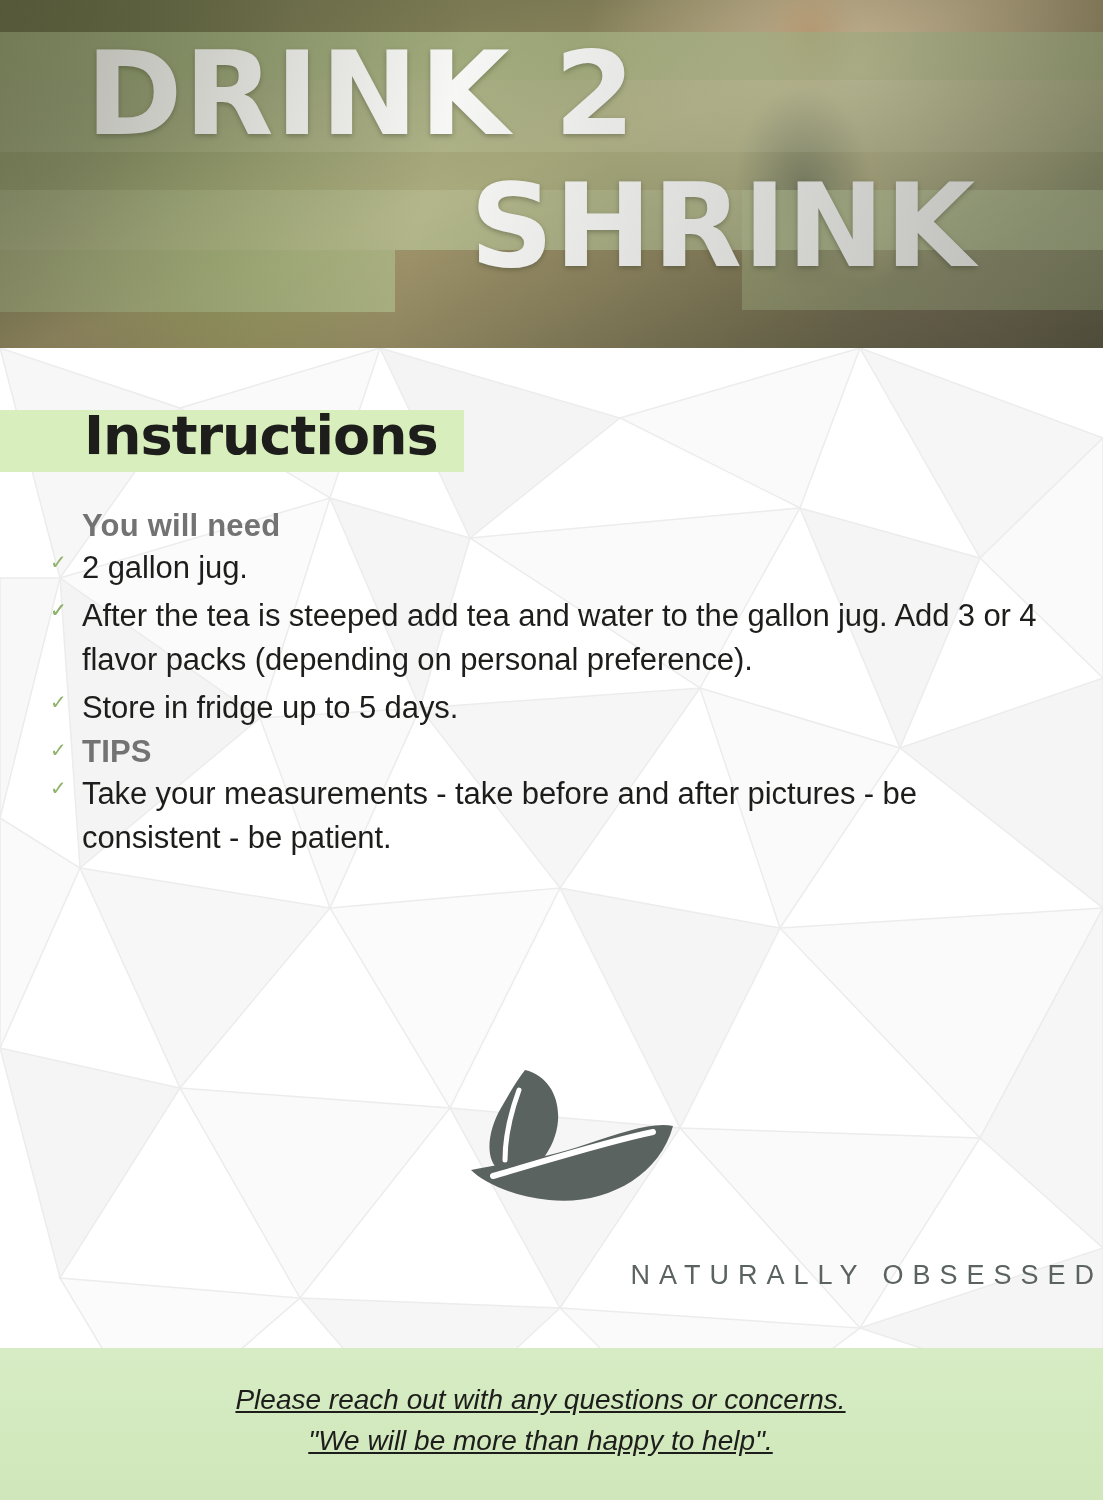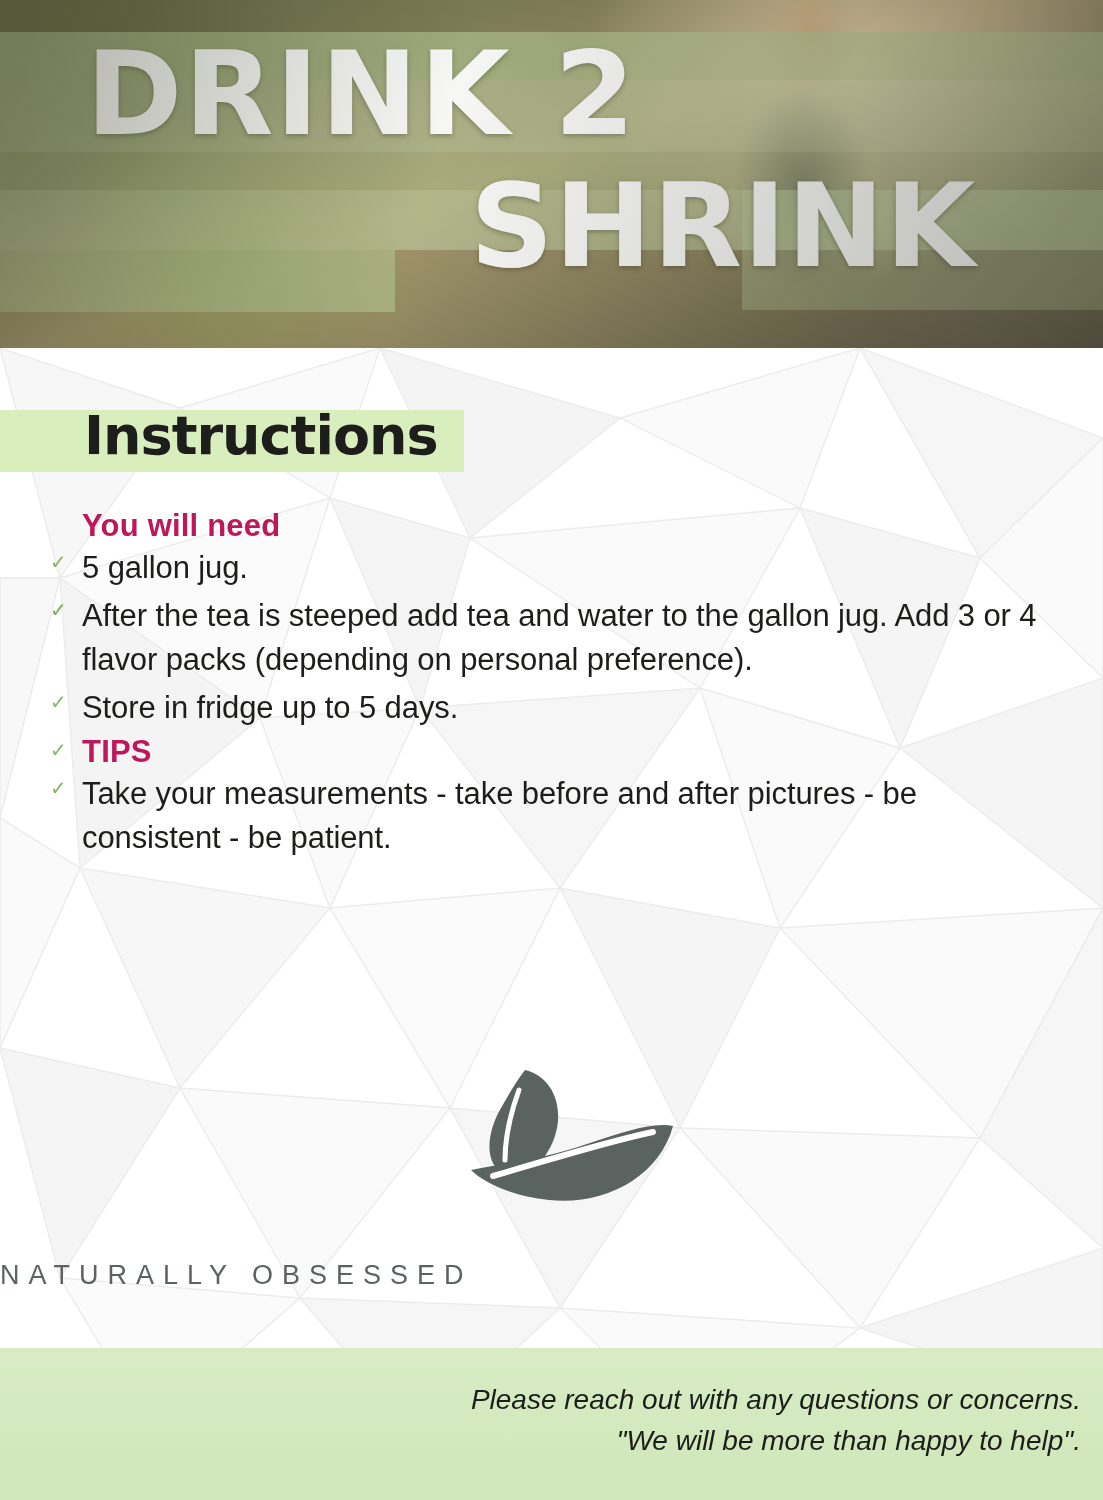--- a/index.html
+++ b/index.html
@@ -131,21 +131,21 @@
 
   .list {
     position: absolute;
     left: 44px;
     top: 160px;
     width: 1010px;
   }
   .heading {
     font-size: 31px;
     font-weight: bold;
-    color: #be185d;
+    color: #737373;
     margin: 0 0 2px 38px;
     font-family: "Liberation Sans", sans-serif;
     letter-spacing: 0.2px;
   }
   .item {
     position: relative;
     display: block;
     margin: 0 0 3px 0;
     padding-left: 38px;
     font-size: 31px;
@@ -161,21 +161,21 @@
     color: #8fb36a;
     line-height: 1;
   }
 
   
   .logo-wrap {
     position: absolute;
     left: 0;
     top: 712px;
     width: 1103px;
-    text-align: left;
+    text-align: right;
   }
   .logo-mark {
     display: block;
     margin: 0 auto;
   }
   .logo-text {
     margin-top: 30px;
     font-size: 27px;
     letter-spacing: 9px;
     color: #5b6360;
@@ -189,25 +189,26 @@
     top: 1000px;
     width: 1103px;
     height: 152px;
     background: linear-gradient(180deg, #d7ecc4 0%, #cfe7ba 100%);
   }
   .footer-inner {
     position: absolute;
     left: 0;
     top: 32px;
     width: 1081px;
-    text-align: right;
+    text-align: center;
     font-style: italic;
     font-size: 28px;
     line-height: 1.45;
     color: #1d1d1b;
+    text-decoration: underline;
   }
 </style>
 </head>
 <body>
 
 <div class="page">
 
   <div class="hero">
     <div class="hero-figure"></div>
     <div class="hero-band band-1"></div>
@@ -259,21 +260,21 @@
 
     <div class="section-title-wrap"></div>
     <div class="section-title">Instructions</div>
 
     <div class="list">
 
       <div class="heading">You will need</div>
 
       <div class="item">
         <span class="tick">✓</span>
-        <span>5 gallon jug.</span>
+        <span>2 gallon jug.</span>
       </div>
 
       <div class="item">
         <span class="tick">✓</span>
       </div>
 
       <div class="item">
         <span class="tick">✓</span>
         <span>After the tea is steeped add tea and water to the gallon jug. Add 3 or 4 flavor packs (depending on personal preference).</span>
       </div>

